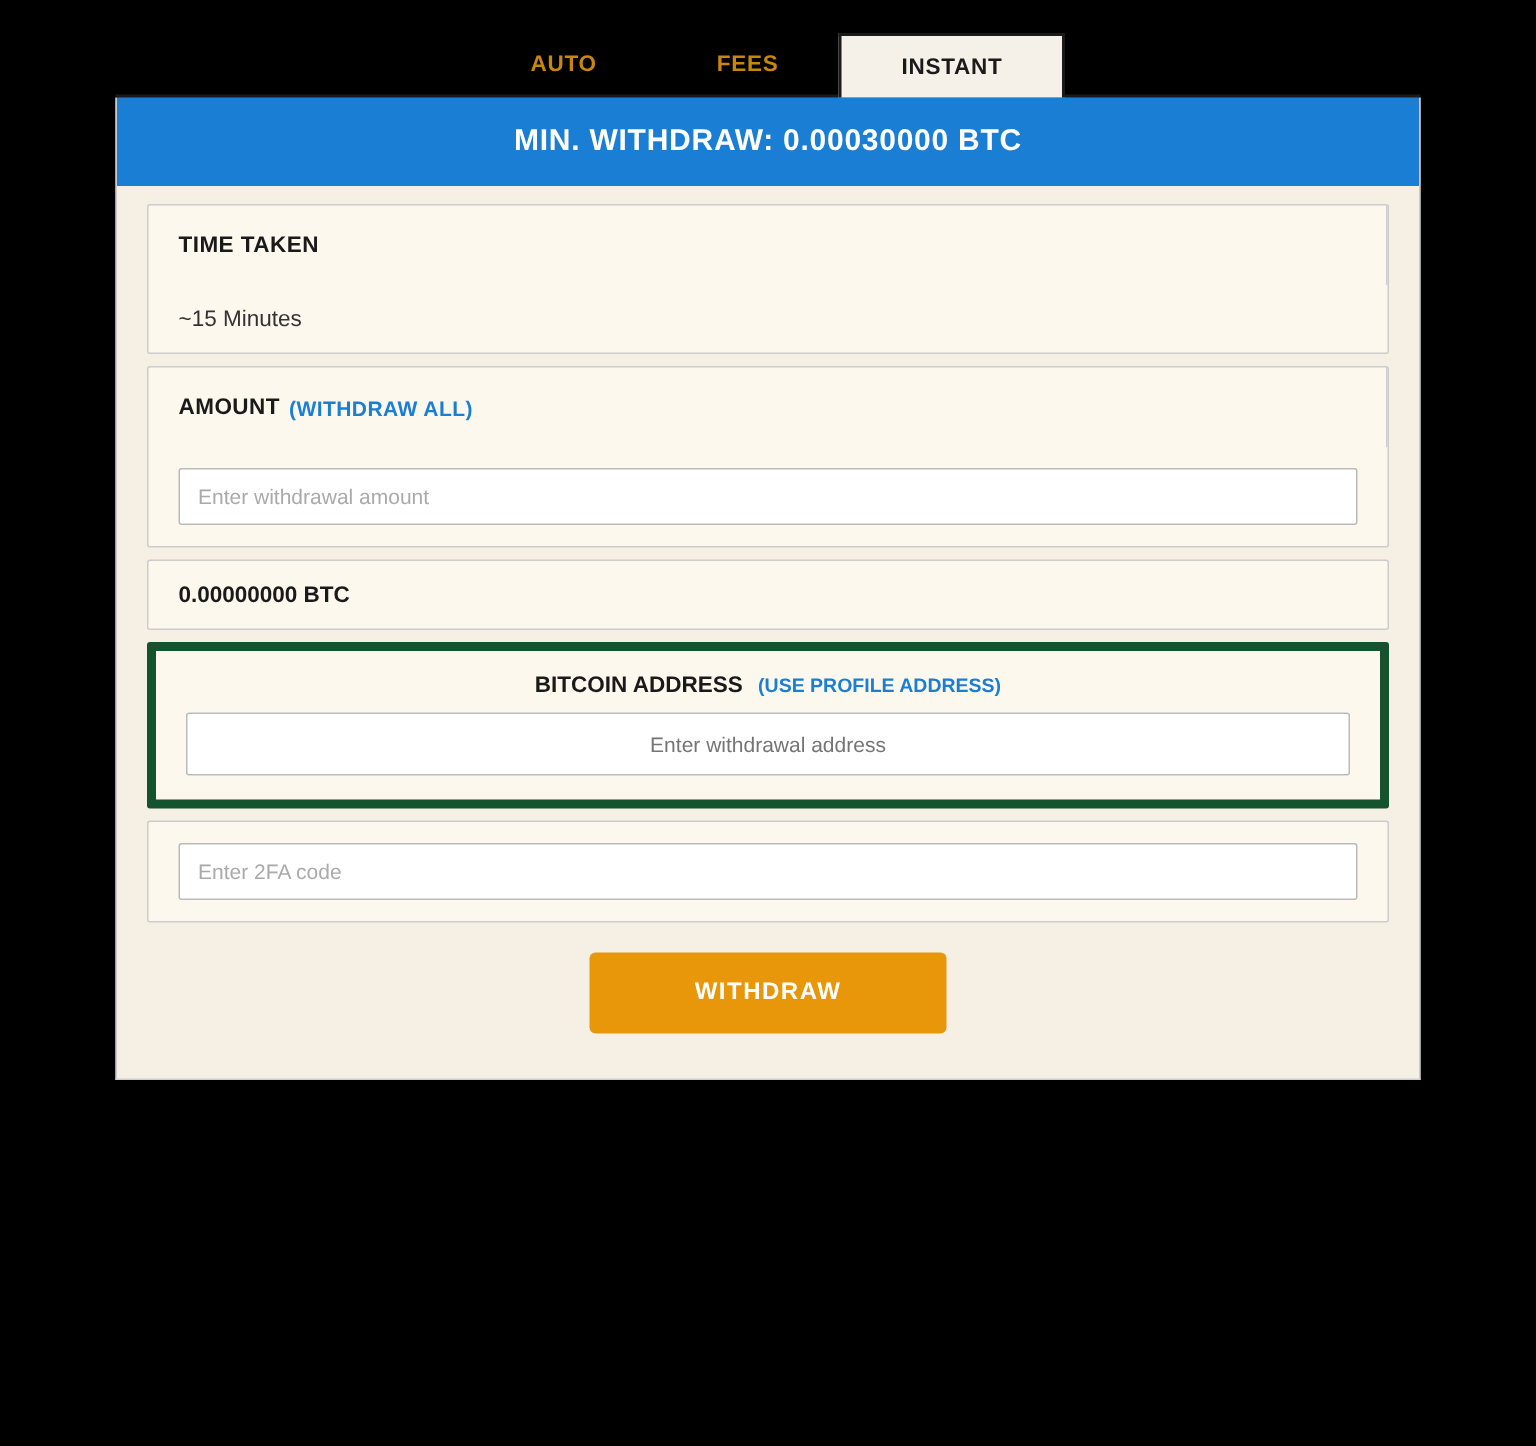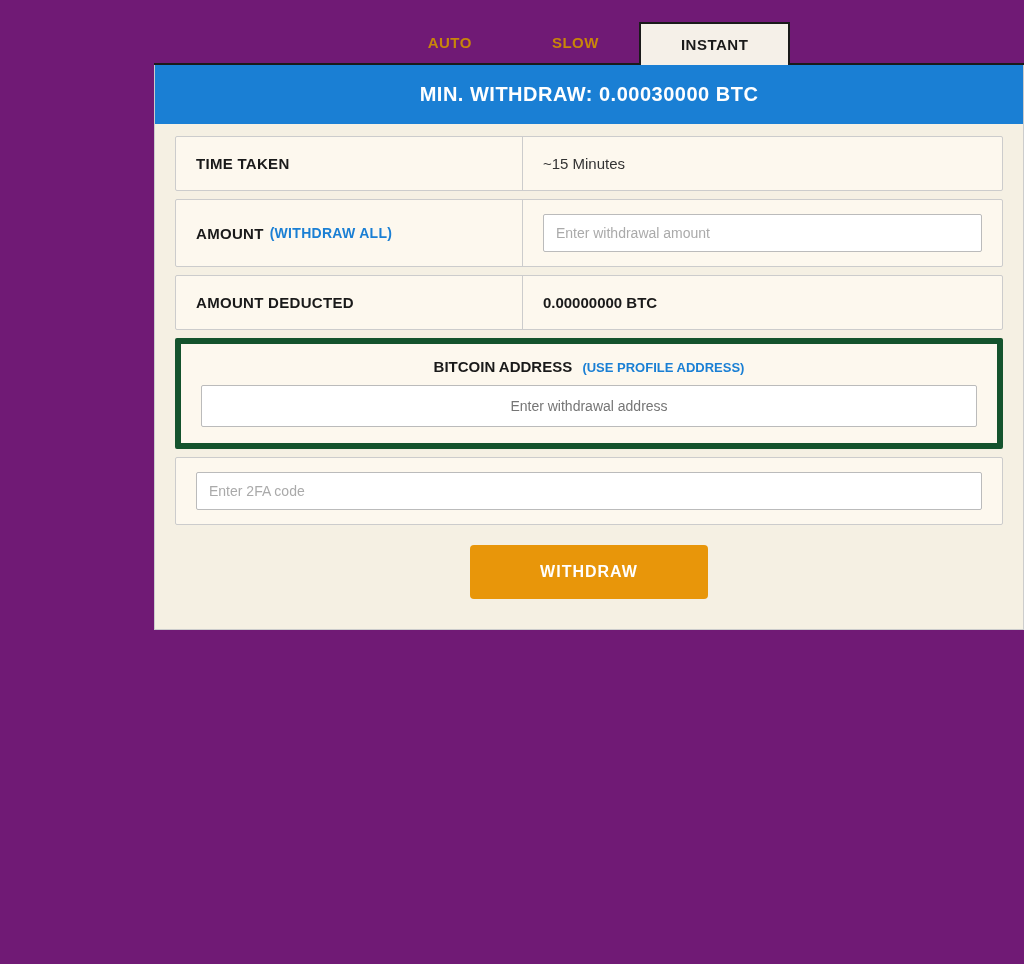--- a/index.html
+++ b/index.html
@@ -13,23 +13,23 @@
       display: flex;
       justify-content: center;
       align-items: center;
       min-height: 100vh;
       font-family: Arial, sans-serif;
     }
 
     .page-wrapper {
       width: 1024px;
       min-height: 964px;
-      background: #701a75;
-      display: flex;
-      justify-content: flex-end;
+      background: #000000;
+      display: flex;
+      justify-content: center;
       align-items: flex-start;
       padding-top: 20px;
     }
 
     .main-container {
       width: 870px;
       background: transparent;
     }
 
     
@@ -94,20 +94,21 @@
       padding: 12px 20px 30px 20px;
     }
 
     
     .row {
       display: flex;
       border: 1px solid #ccc;
       background: #fdf8ee;
       margin-bottom: 8px;
       border-radius: 2px;
+      flex-direction: column;
     }
 
     .row-label {
       flex: 0 0 42%;
       padding: 18px 20px;
       font-weight: bold;
       font-size: 15px;
       color: #1a1a1a;
       display: flex;
       align-items: center;
@@ -218,21 +219,21 @@
   </style>
 </head>
 <body>
 
 <div class="page-wrapper">
   <div class="main-container">
 
     <div class="tab-bar-wrapper">
       <div class="tabs">
         <button class="tab">AUTO</button>
-        <button class="tab">SLOW</button>
+        <button class="tab">FEES</button>
         <button class="tab active">INSTANT</button>
       </div>
       <div class="tab-divider"></div>
     </div>
 
     <div class="card">
       <div class="card-header">
         <span class="card-header-text">MIN. WITHDRAW: 0.00030000 BTC</span>
       </div>
 
@@ -248,21 +249,20 @@
             <span>AMOUNT</span>
             <a class="withdraw-all-link">(WITHDRAW ALL)</a>
           </div>
           <div class="row-value">
             <input type="text" placeholder="Enter withdrawal amount" style="">
           </div>
         </div>
 
 
         <div class="row">
-          <div class="row-label">AMOUNT DEDUCTED</div>
           <div class="row-value bold-value">0.00000000 BTC</div>
         </div>
 
         <div class="address-section">
           <div class="address-label-row">
             <span>BITCOIN ADDRESS</span>
             <span class="use-profile-link">(USE PROFILE ADDRESS)</span>
           </div>
           <div class="address-input-row">
             <input type="text" placeholder="Enter withdrawal address" style="">

